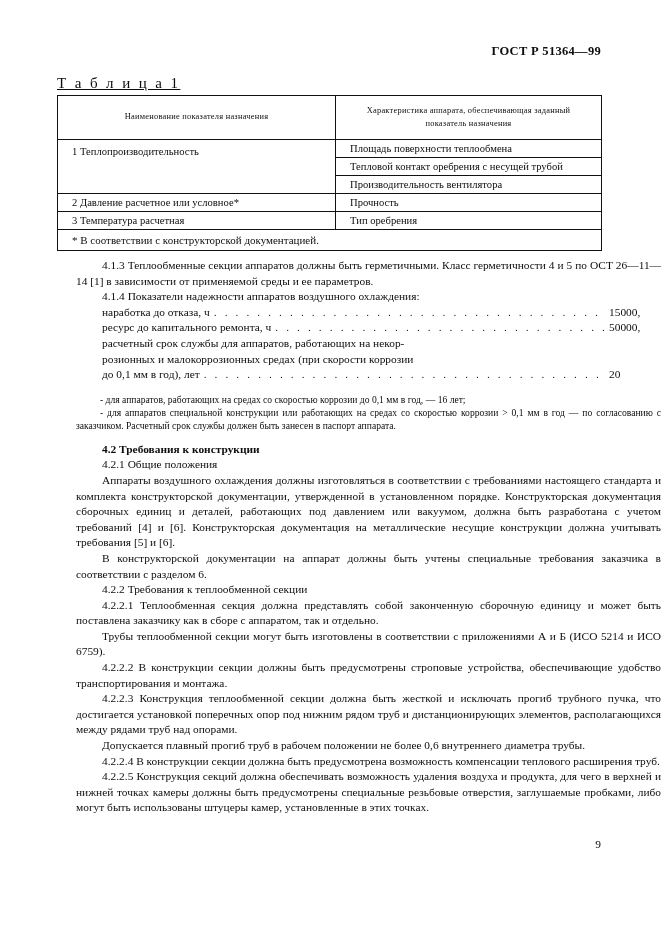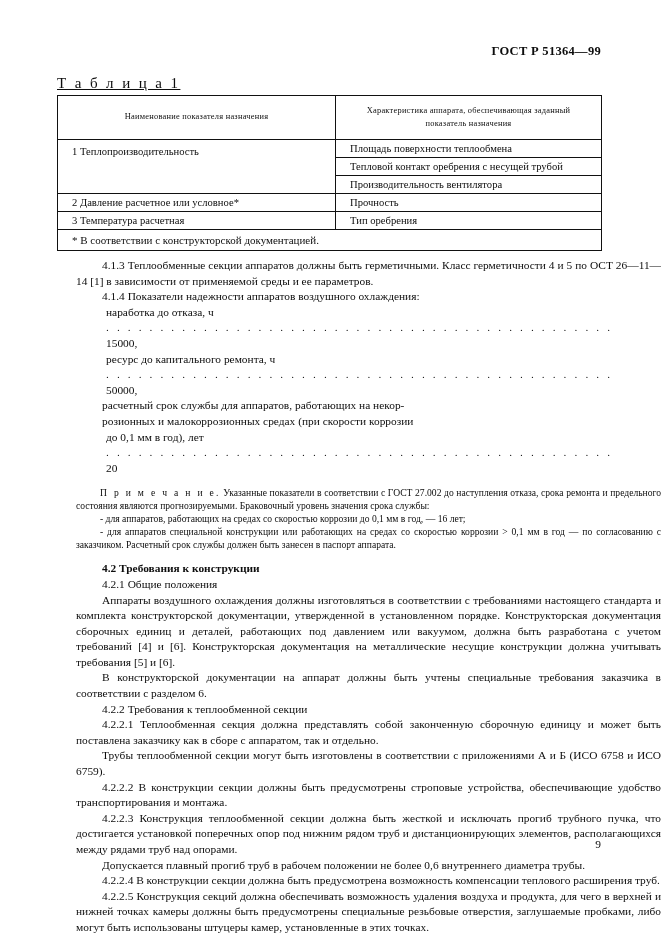--- a/index.html
+++ b/index.html
@@ -108,21 +108,20 @@
   .gap-m { height: 10px; }
 
   
   .leader-list { margin: 0; }
   .leader-row {
     display: flex;
     align-items: baseline;
     font-size: 11.4px;
     line-height: 15.6px;
     padding-left: 26px;
-    flex-direction: column;
   }
   .leader-row .lt { white-space: pre; }
   .leader-row .dots {
     flex: 1 1 auto;
     margin: 0 4px;
     overflow: hidden;
     white-space: nowrap;
     letter-spacing: 2.6px;
     font-size: 11.4px;
     color: #0d0d0d;
@@ -224,34 +223,33 @@
       <div class="leader-row">
         <span class="lt">до 0,1 мм в год), лет</span>
         <span class="dots">. . . . . . . . . . . . . . . . . . . . . . . . . . . . . . . . . . . . . . . . . . . . . . .</span>
         <span class="num">20</span>
       </div>
     </div>
 
     <div class="gap-m"></div>
 
     <div class="note">
-      <p class="ind"><span class="spaced">П р и м е ч а н и е.</span><span> Указанные показатели в соответствии с ГОСТ 27.002 до наступления отказа, срока ремонта и предельного состояния являются прогнозируемыми. Браковочный уровень значения срока службы:</span></p>
       <p class="ind">- для аппаратов, работающих на средах со скоростью коррозии до 0,1 мм в год, — 16 лет;</p>
       <p class="ind">- для аппаратов специальной конструкции или работающих на средах со скоростью коррозии &gt; 0,1 мм в год — по согласованию с заказчиком. Расчетный срок службы должен быть занесен в паспорт аппарата.</p>
     </div>
 
     <div class="gap-m"></div>
 
     <p class="ind b">4.2  Требования к конструкции</p>
     <p class="ind">4.2.1  Общие положения</p>
     <p class="ind">Аппараты воздушного охлаждения должны изготовляться в соответствии с требованиями настоящего стандарта и комплекта конструкторской документации, утвержденной в установленном порядке. Конструкторская документация сборочных единиц и деталей, работающих под давлением или вакуумом, должна быть разработана с учетом требований [4] и [6]. Конструкторская докумен­тация на металлические несущие конструкции должна учитывать требования [5] и [6].</p>
     <p class="ind">В конструкторской документации на аппарат должны быть учтены специальные требования заказчика в соответствии с разделом 6.</p>
     <p class="ind">4.2.2  Требования к теплообменной секции</p>
     <p class="ind">4.2.2.1  Теплообменная секция должна представлять собой законченную сборочную единицу и может быть поставлена заказчику как в сборе с аппаратом, так и отдельно.</p>
-    <p class="ind">Трубы теплообменной секции могут быть изготовлены в соответствии с приложениями А и Б (ИСО 6758 и ИСО 6759).</p>
+    <p class="ind">Трубы теплообменной секции могут быть изготовлены в соответствии с приложениями А и Б (ИСО 5214 и ИСО 6759).</p>
     <p class="ind">4.2.2.2  В конструкции секции должны быть предусмотрены строповые устройства, обеспечи­вающие удобство транспортирования и монтажа.</p>
     <p class="ind">4.2.2.3  Конструкция теплообменной секции должна быть жесткой и исключать прогиб труб­ного пучка, что достигается установкой поперечных опор под нижним рядом труб и дистанциони­рующих элементов, располагающихся между рядами труб над опорами.</p>
     <p class="ind">Допускается плавный прогиб труб в рабочем положении не более 0,6 внутреннего диаметра трубы.</p>
     <p class="ind">4.2.2.4  В конструкции секции должна быть предусмотрена возможность компенсации тепло­вого расширения труб.</p>
     <p class="ind">4.2.2.5  Конструкция секций должна обеспечивать возможность удаления воздуха и продукта, для чего в верхней и нижней точках камеры должны быть предусмотрены специальные резьбовые отверстия, заглушаемые пробками, либо могут быть использованы штуцеры камер, установленные в этих точках.</p>
 
   </div>
 
   <div class="folio">9</div>
 

